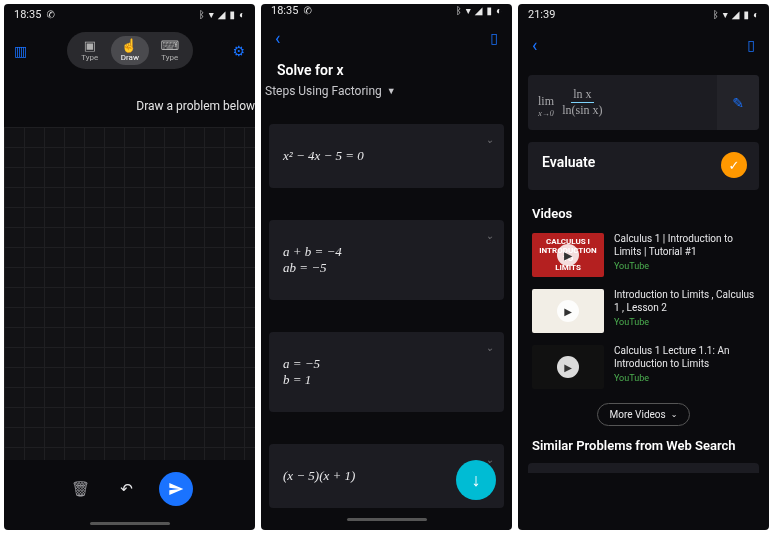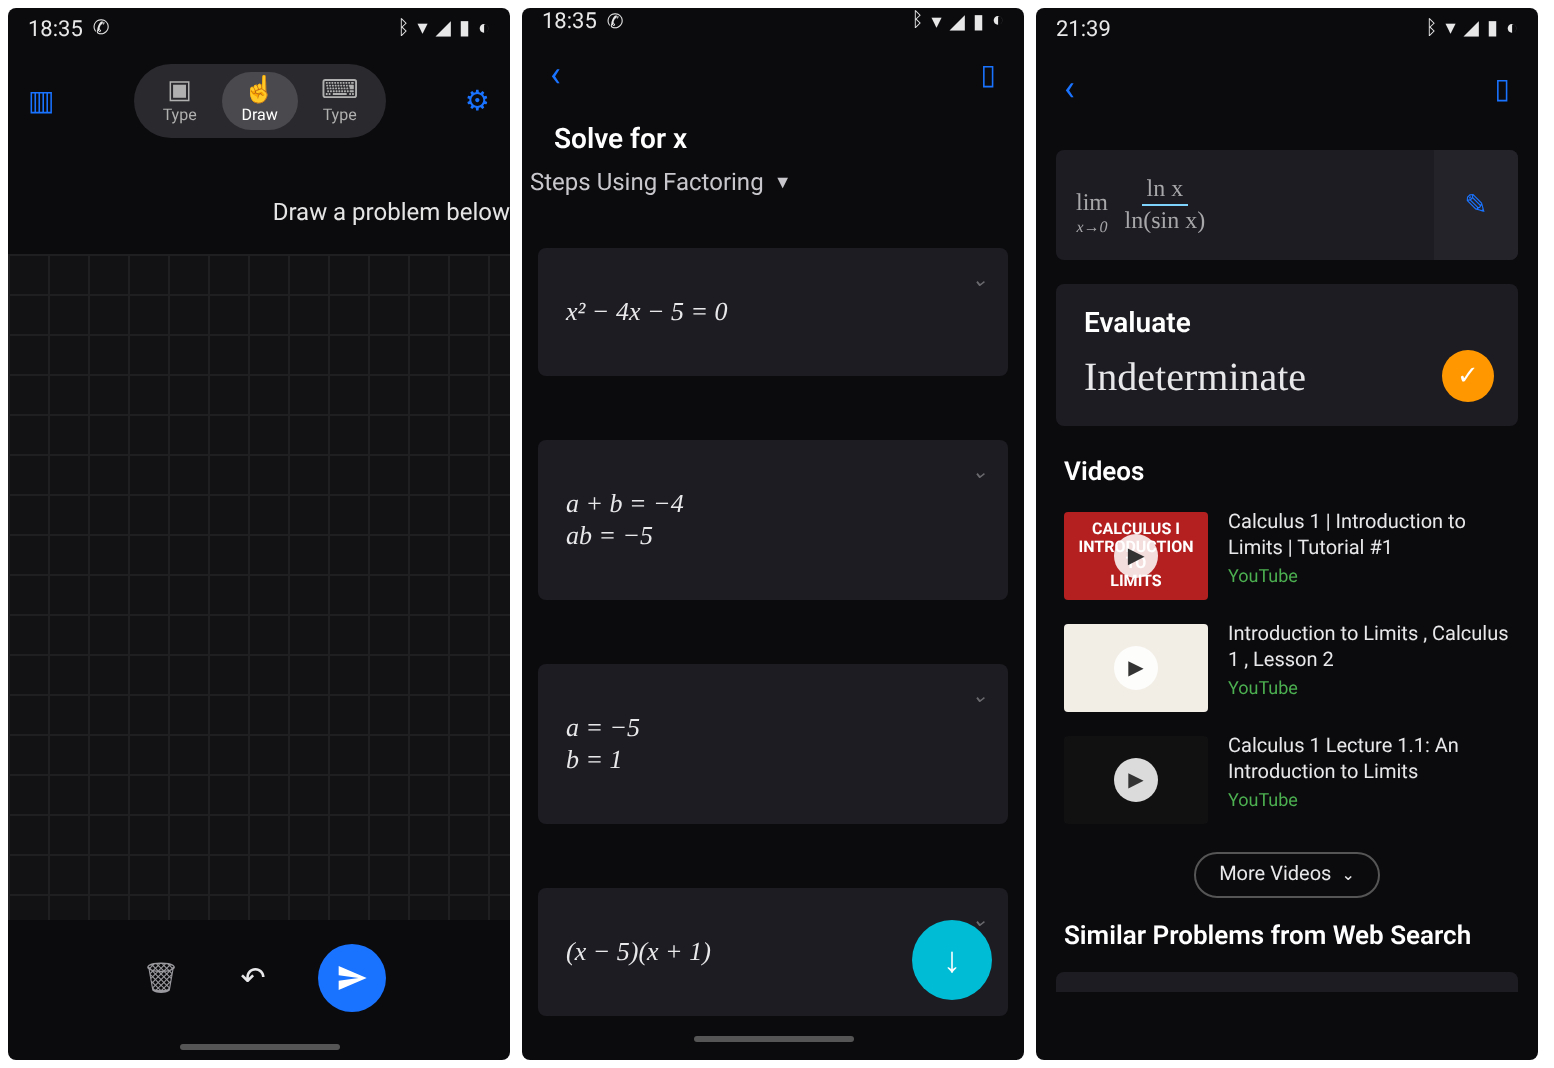--- a/index.html
+++ b/index.html
@@ -356,21 +356,20 @@
         <span class="den">ln(sin x)</span>
       </span>
     </div>
     <div class="eq-edit">
       <span>✎</span>
     </div>
   </div>
 
   <div class="result-card">
     <h3>Evaluate</h3>
-    <div class="result-val">Indeterminate</div>
     <div class="check-circle" style="right:12px; top:auto; bottom:12px; transform:none;">✓</div>
   </div>
 
   <div class="section-header">Videos</div>
 
   <div class="video-row">
     <div class="thumb thumb1">
       <span style="white-space:pre-line;">CALCULUS I
 INTRODUCTION TO
 LIMITS</span>

